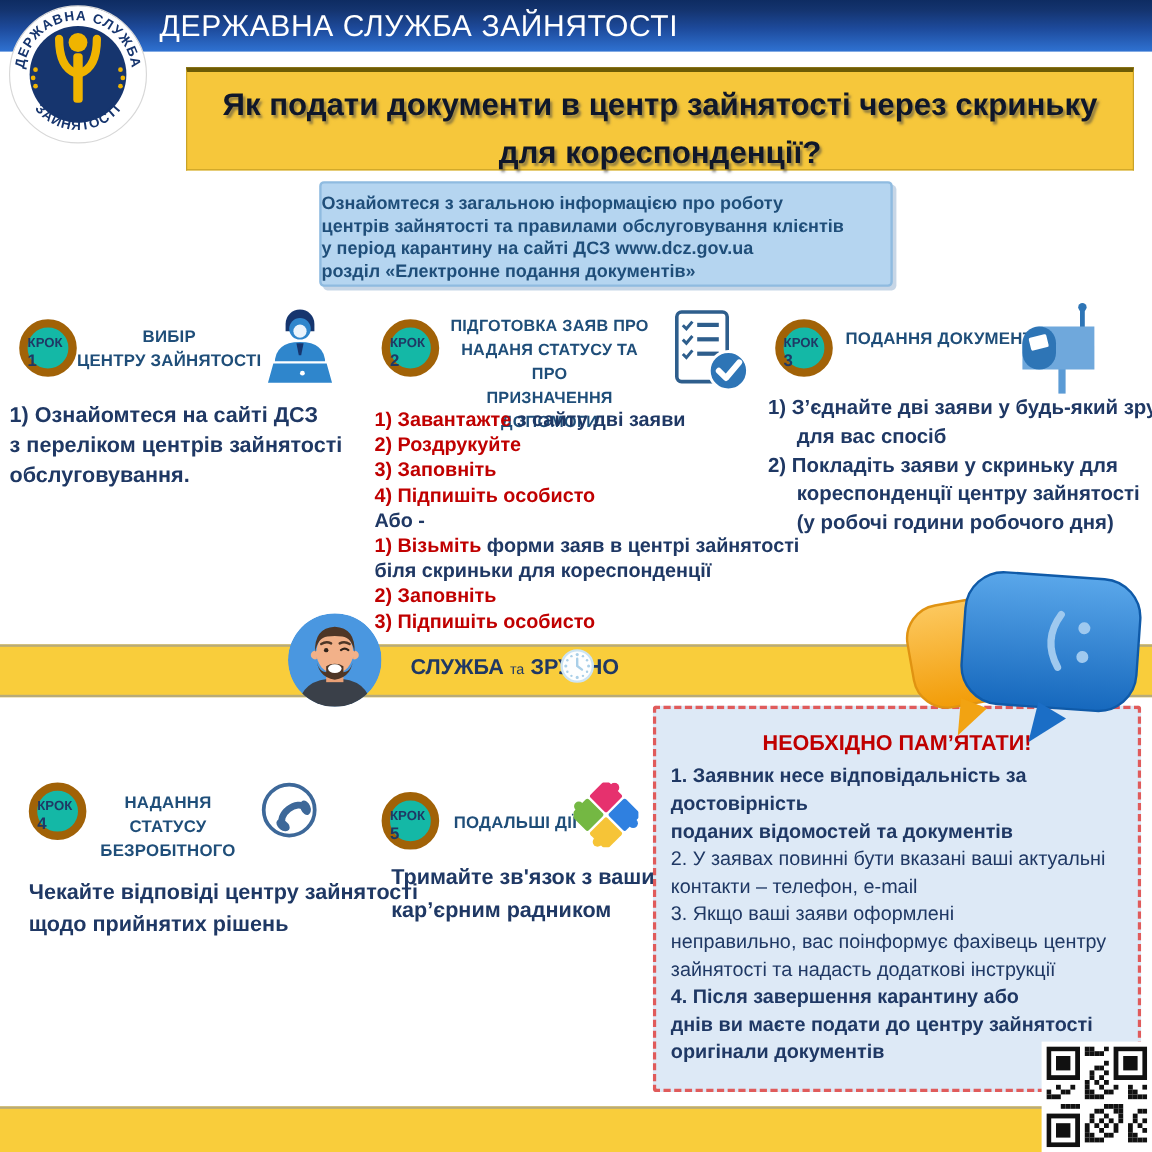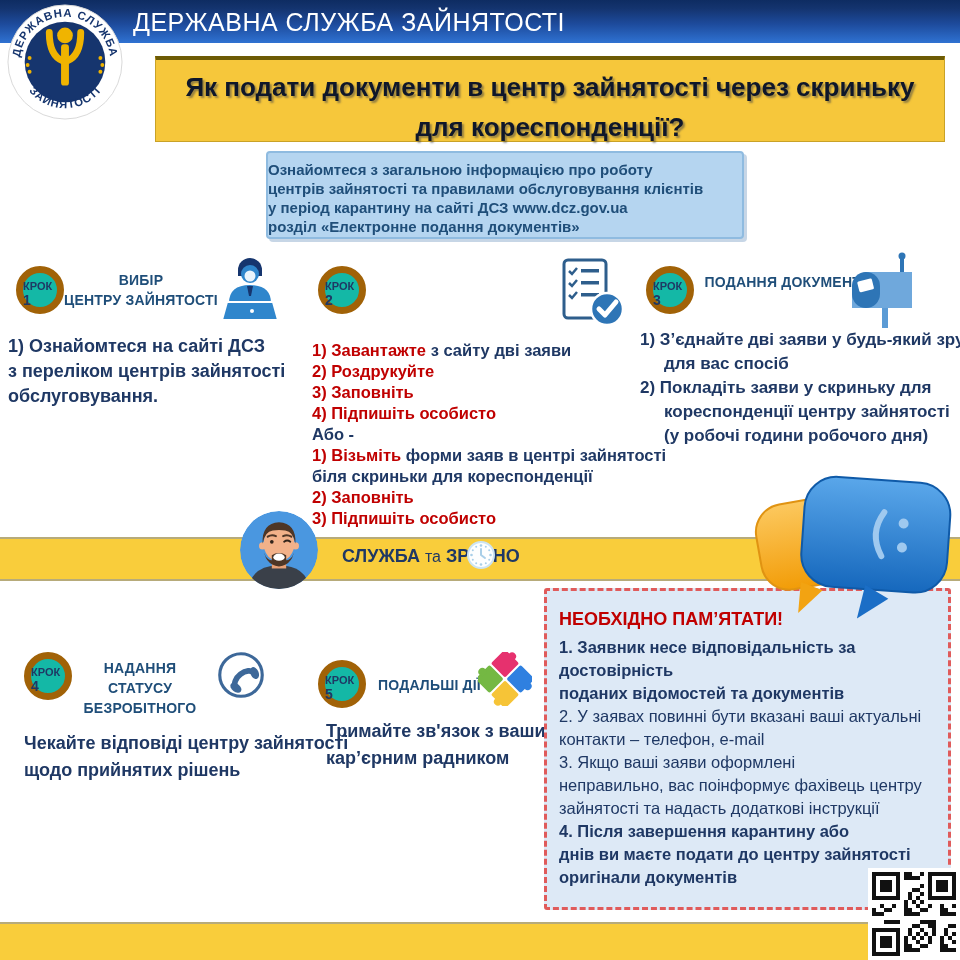--- a/index.html
+++ b/index.html
@@ -39,28 +39,28 @@
   .body2{font-size:16.5px;font-weight:bold;line-height:21px;}
   .body3{font-size:17px;font-weight:bold;line-height:24px;}
   .body45{font-size:18px;font-weight:bold;line-height:27px;}
   .tline.indent{padding-left:24px;}
   .c-blue{color:#1f3864;} .c-red{color:#c00000;} .c-steel{color:#1f4e79;} .c-navy{color:#1f3864;}
 
   
   .band{left:0;top:537px;width:960px;height:44px;background:#f9cd3b;
     border-top:2px solid #b7ab7a;border-bottom:2px solid #b7ab7a;box-sizing:border-box;}
   .quick-text{left:342px;top:546px;font-size:18px;color:#1f3864;}
-  .quick-text .b{font-weight:bold;} .quick-text .r{font-weight:normal;font-size:16px;}
+  .quick-text .b{font-weight:bold;} .quick-text .r{font-weight:normal;font-size:12px;}
   .avatar{left:240px;top:511px;width:78px;height:78px;z-index:6;}
   .clock{left:466px;top:540px;width:30px;height:30px;}
 
   
   .memo{left:544px;top:588px;width:407px;height:322px;background:#dde9f6;
     border:3px dashed #e05b5b;border-radius:3px;box-sizing:border-box;padding:10px 12px 0 12px;z-index:1;}
-  .memo-title{text-align:left;font-size:18px;font-weight:bold;color:#c00000;margin:8px 0 6px 0;}
+  .memo-title{text-align:center;font-size:18px;font-weight:bold;color:#c00000;margin:8px 0 6px 0;}
   .memo-lines .tline{font-size:16.5px;color:#1f3864;line-height:23px;font-weight:normal;}
   .memo-lines .tline.bold{font-weight:bold;}
 
   .bubbles{left:750px;top:466px;width:210px;height:168px;z-index:6;}
 
   
   .bottom-band{left:0;top:922px;width:960px;height:38px;background:#f9cd3b;border-top:2px solid #b7ab7a;box-sizing:border-box;}
 
   
   .qr-patch{left:868px;top:868px;width:92px;height:92px;background:#ffffff;z-index:7;padding:4px;box-sizing:border-box;}
@@ -135,20 +135,25 @@
   <div class="abs body-text body1" style="left:8px;top:334px;">
       <div class="tline"><span class="c-blue">1) Ознайомтеся на сайті ДСЗ</span></div>
       <div class="tline"><span class="c-blue">з переліком центрів зайнятості</span></div>
       <div class="tline"><span class="c-blue">обслуговування.</span></div>
     </div>
 
   <div class="abs krok" style="left:318px;top:266px;">
     <div class="kl">КРОК</div>
     <div class="kn">2</div>
   </div>
+  <div class="abs step-title" style="left:368px;top:262px;width:180px;font-size:13.5px;">
+      <div class="tline"><span class="c-steel">ПІДГОТОВКА ЗАЯВ ПРО</span></div>
+      <div class="tline"><span class="c-steel">НАДАНЯ СТАТУСУ ТА ПРО</span></div>
+      <div class="tline"><span class="c-steel">ПРИЗНАЧЕННЯ ДОПОМОГИ</span></div>
+    </div>
   <svg class="abs" style="left:550px;top:256px;" width="78" height="74" viewBox="0 0 78 74">
     <rect x="14" y="4" width="42" height="58" rx="4" fill="#ffffff" stroke="#2e5e8c" stroke-width="3"></rect>
     <g stroke="#2e5e8c" stroke-width="2.5" fill="none">
       <path d="M19,15 l3,3 l5,-6"></path>
         <path d="M19,27 l3,3 l5,-6"></path>
         <path d="M19,39 l3,3 l5,-6"></path>
     </g>
     <g fill="#2e5e8c">
       <rect x="31" y="13" width="18" height="3.5"></rect>
         <rect x="31" y="25" width="18" height="3.5"></rect>

